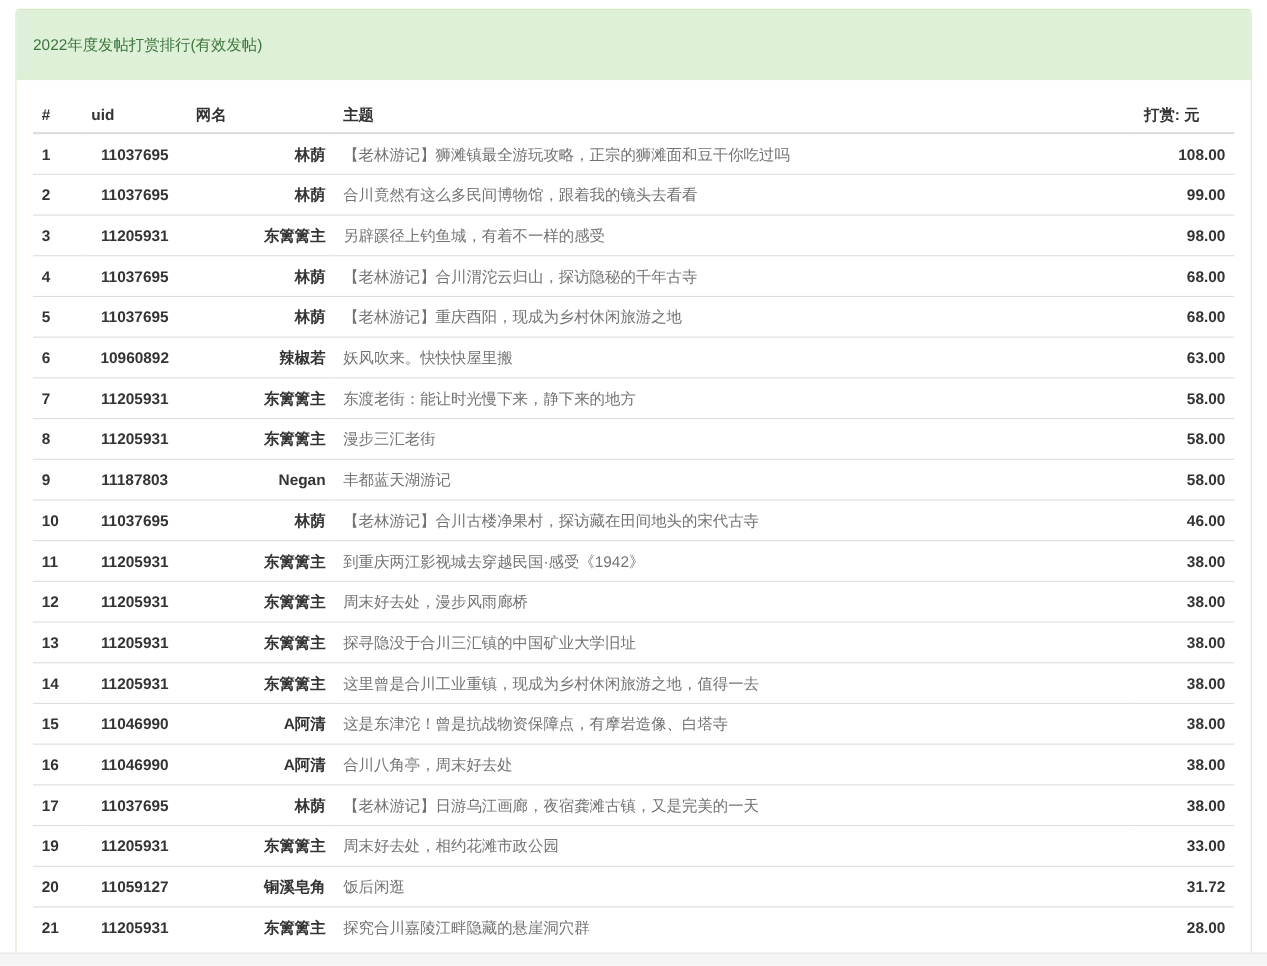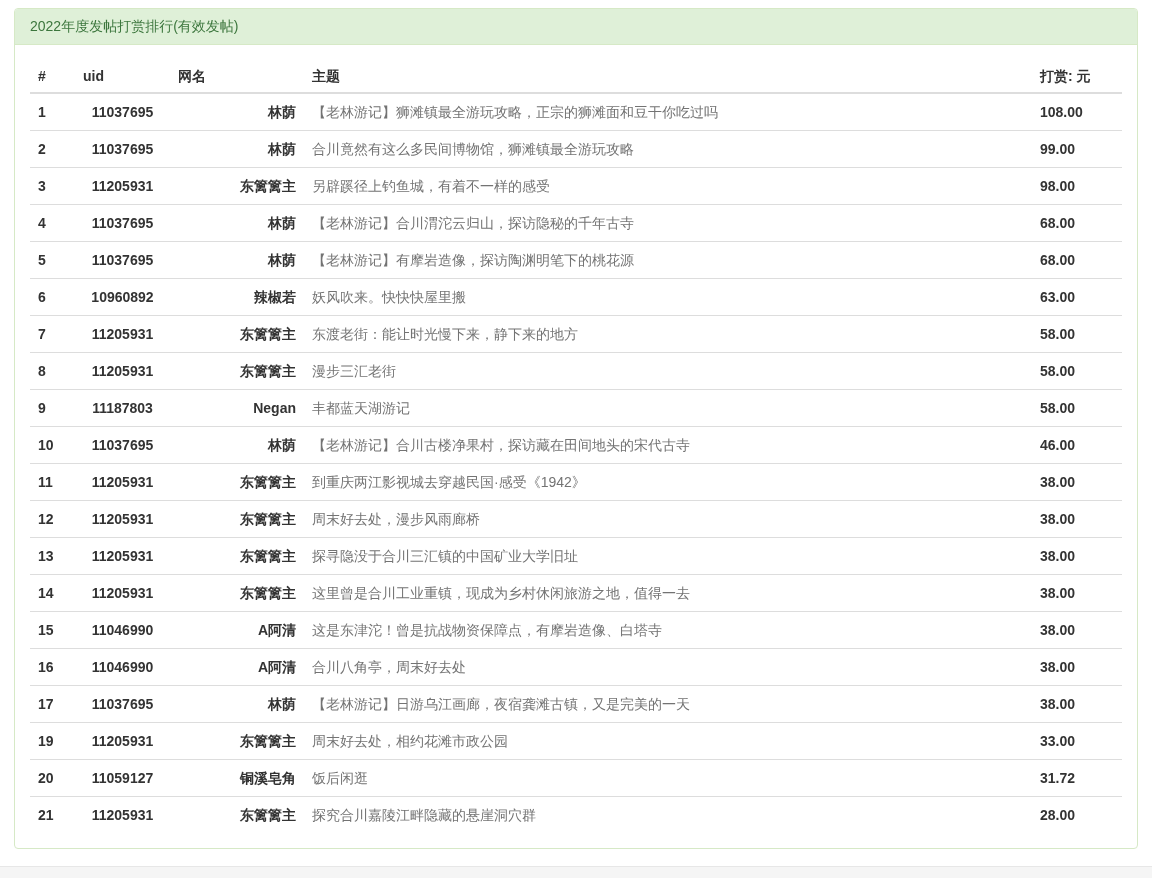--- a/index.html
+++ b/index.html
@@ -16,21 +16,21 @@
   }
   .panel {
     margin: 8px 14px 0 14px;
     background: #ffffff;
     border: 1px solid #d6e9c6;
     border-radius: 4px;
   }
   .panel-heading {
     background: #dff0d8;
     color: #3c763d;
-    padding: 10px 15px;
+    padding: 24px 15px;
     border-bottom: 1px solid #d6e9c6;
     border-radius: 3px 3px 0 0;
     font-size: 14px;
     line-height: 15px;
   }
   .panel-body { padding: 15px; }
   table.ranking {
     width: 100%;
     border-collapse: collapse;
     table-layout: fixed;
@@ -50,21 +50,21 @@
     line-height: 16px;
     overflow: hidden;
     white-space: nowrap;
   }
   tbody tr:first-child td { border-top: none; }
   .col-rank   { width: 45px; }
   .col-uid    { width: 95px; text-align: center; }
   .col-name   { width: 134px; text-align: right; }
   .col-topic  { }
   .col-amount { width: 90px; text-align: center; }
-  td.col-amount, th.col-amount { text-align: left; }
+  td.col-amount, th.col-amount { text-align: right; }
   a.topic-link {
     color: #737373;
     text-decoration: none;
     font-weight: normal;
     cursor: pointer;
     text-align: center;
   }
   .page-footer-strip {
     position: absolute;
     left: 0;
@@ -101,21 +101,21 @@
               <a class="topic-link">【老林游记】狮滩镇最全游玩攻略，正宗的狮滩面和豆干你吃过吗</a>
             </td>
             <td class="col-amount">108.00</td>
           </tr>
 
           <tr>
             <td class="col-rank">2</td>
             <td class="col-uid">11037695</td>
             <td class="col-name">林荫</td>
             <td class="col-topic">
-              <a class="topic-link">合川竟然有这么多民间博物馆，狮滩镇最全游玩攻略</a>
+              <a class="topic-link">合川竟然有这么多民间博物馆，跟着我的镜头去看看</a>
             </td>
             <td class="col-amount">99.00</td>
           </tr>
 
           <tr>
             <td class="col-rank">3</td>
             <td class="col-uid">11205931</td>
             <td class="col-name">东篱篱主</td>
             <td class="col-topic">
               <a class="topic-link">另辟蹊径上钓鱼城，有着不一样的感受</a>
@@ -131,21 +131,21 @@
               <a class="topic-link">【老林游记】合川渭沱云归山，探访隐秘的千年古寺</a>
             </td>
             <td class="col-amount">68.00</td>
           </tr>
 
           <tr>
             <td class="col-rank">5</td>
             <td class="col-uid">11037695</td>
             <td class="col-name">林荫</td>
             <td class="col-topic">
-              <a class="topic-link">【老林游记】有摩岩造像，探访陶渊明笔下的桃花源</a>
+              <a class="topic-link">【老林游记】重庆酉阳，现成为乡村休闲旅游之地</a>
             </td>
             <td class="col-amount">68.00</td>
           </tr>
 
           <tr>
             <td class="col-rank">6</td>
             <td class="col-uid">10960892</td>
             <td class="col-name">辣椒若</td>
             <td class="col-topic">
               <a class="topic-link">妖风吹来。快快快屋里搬</a>

